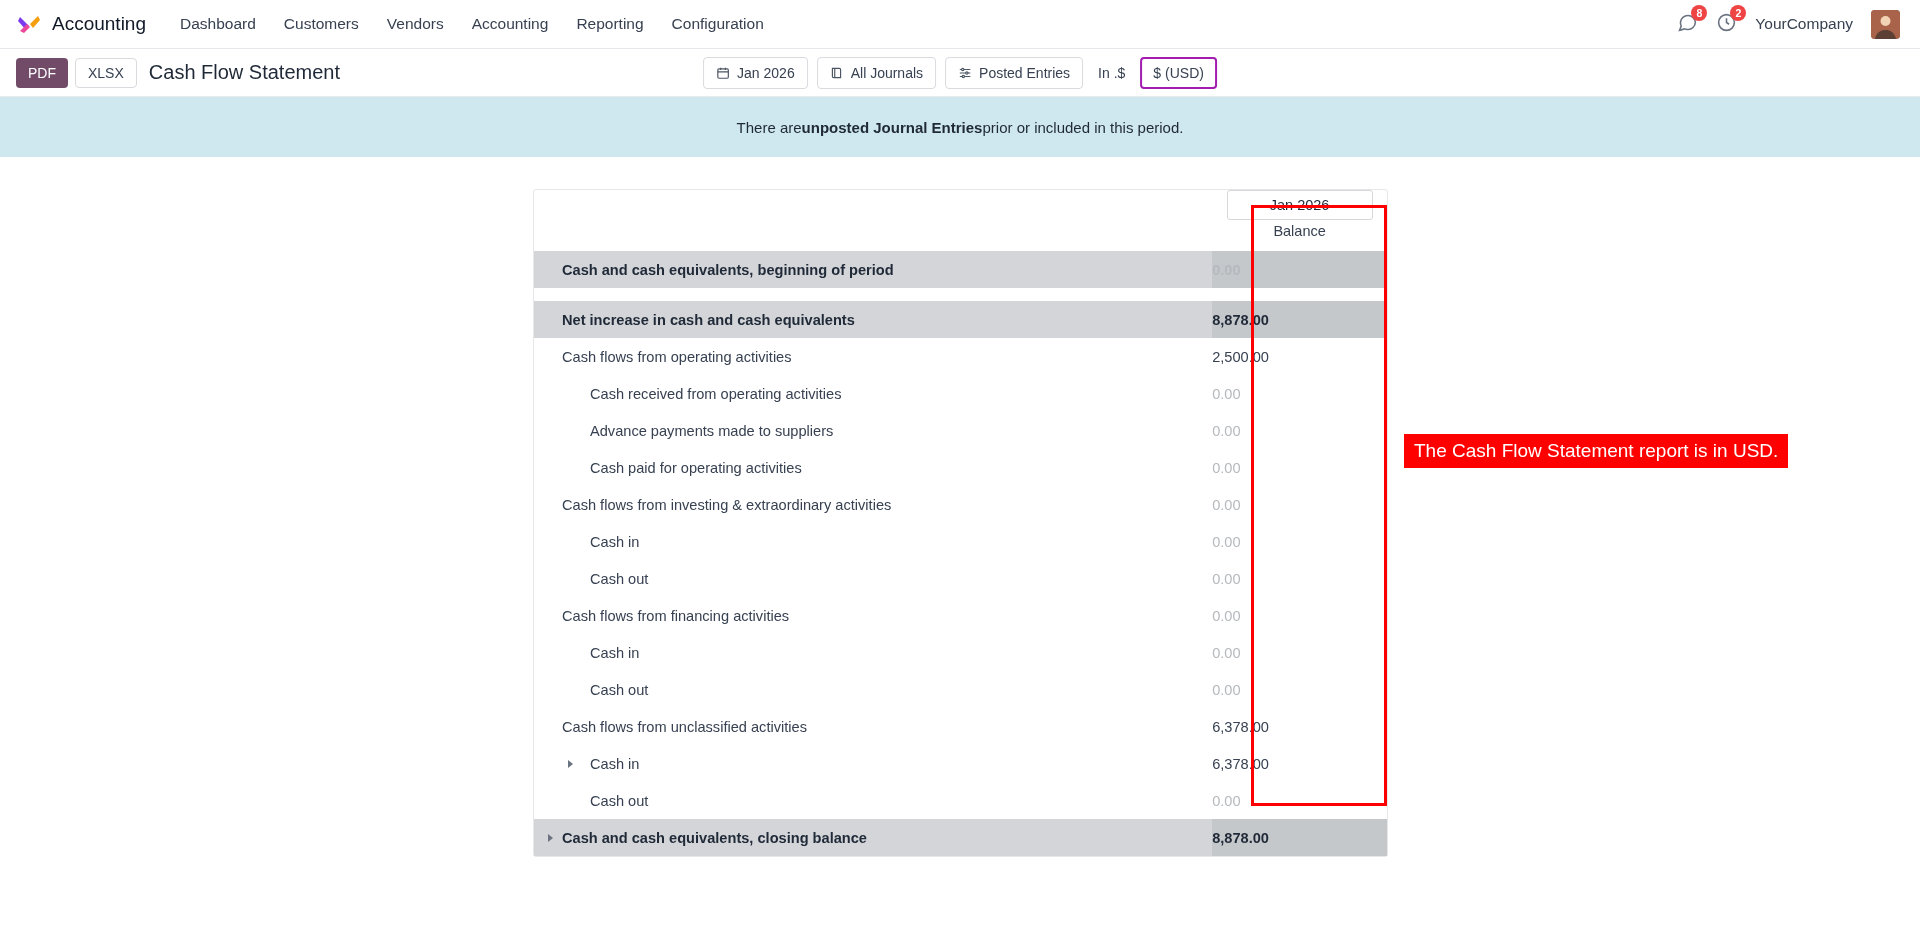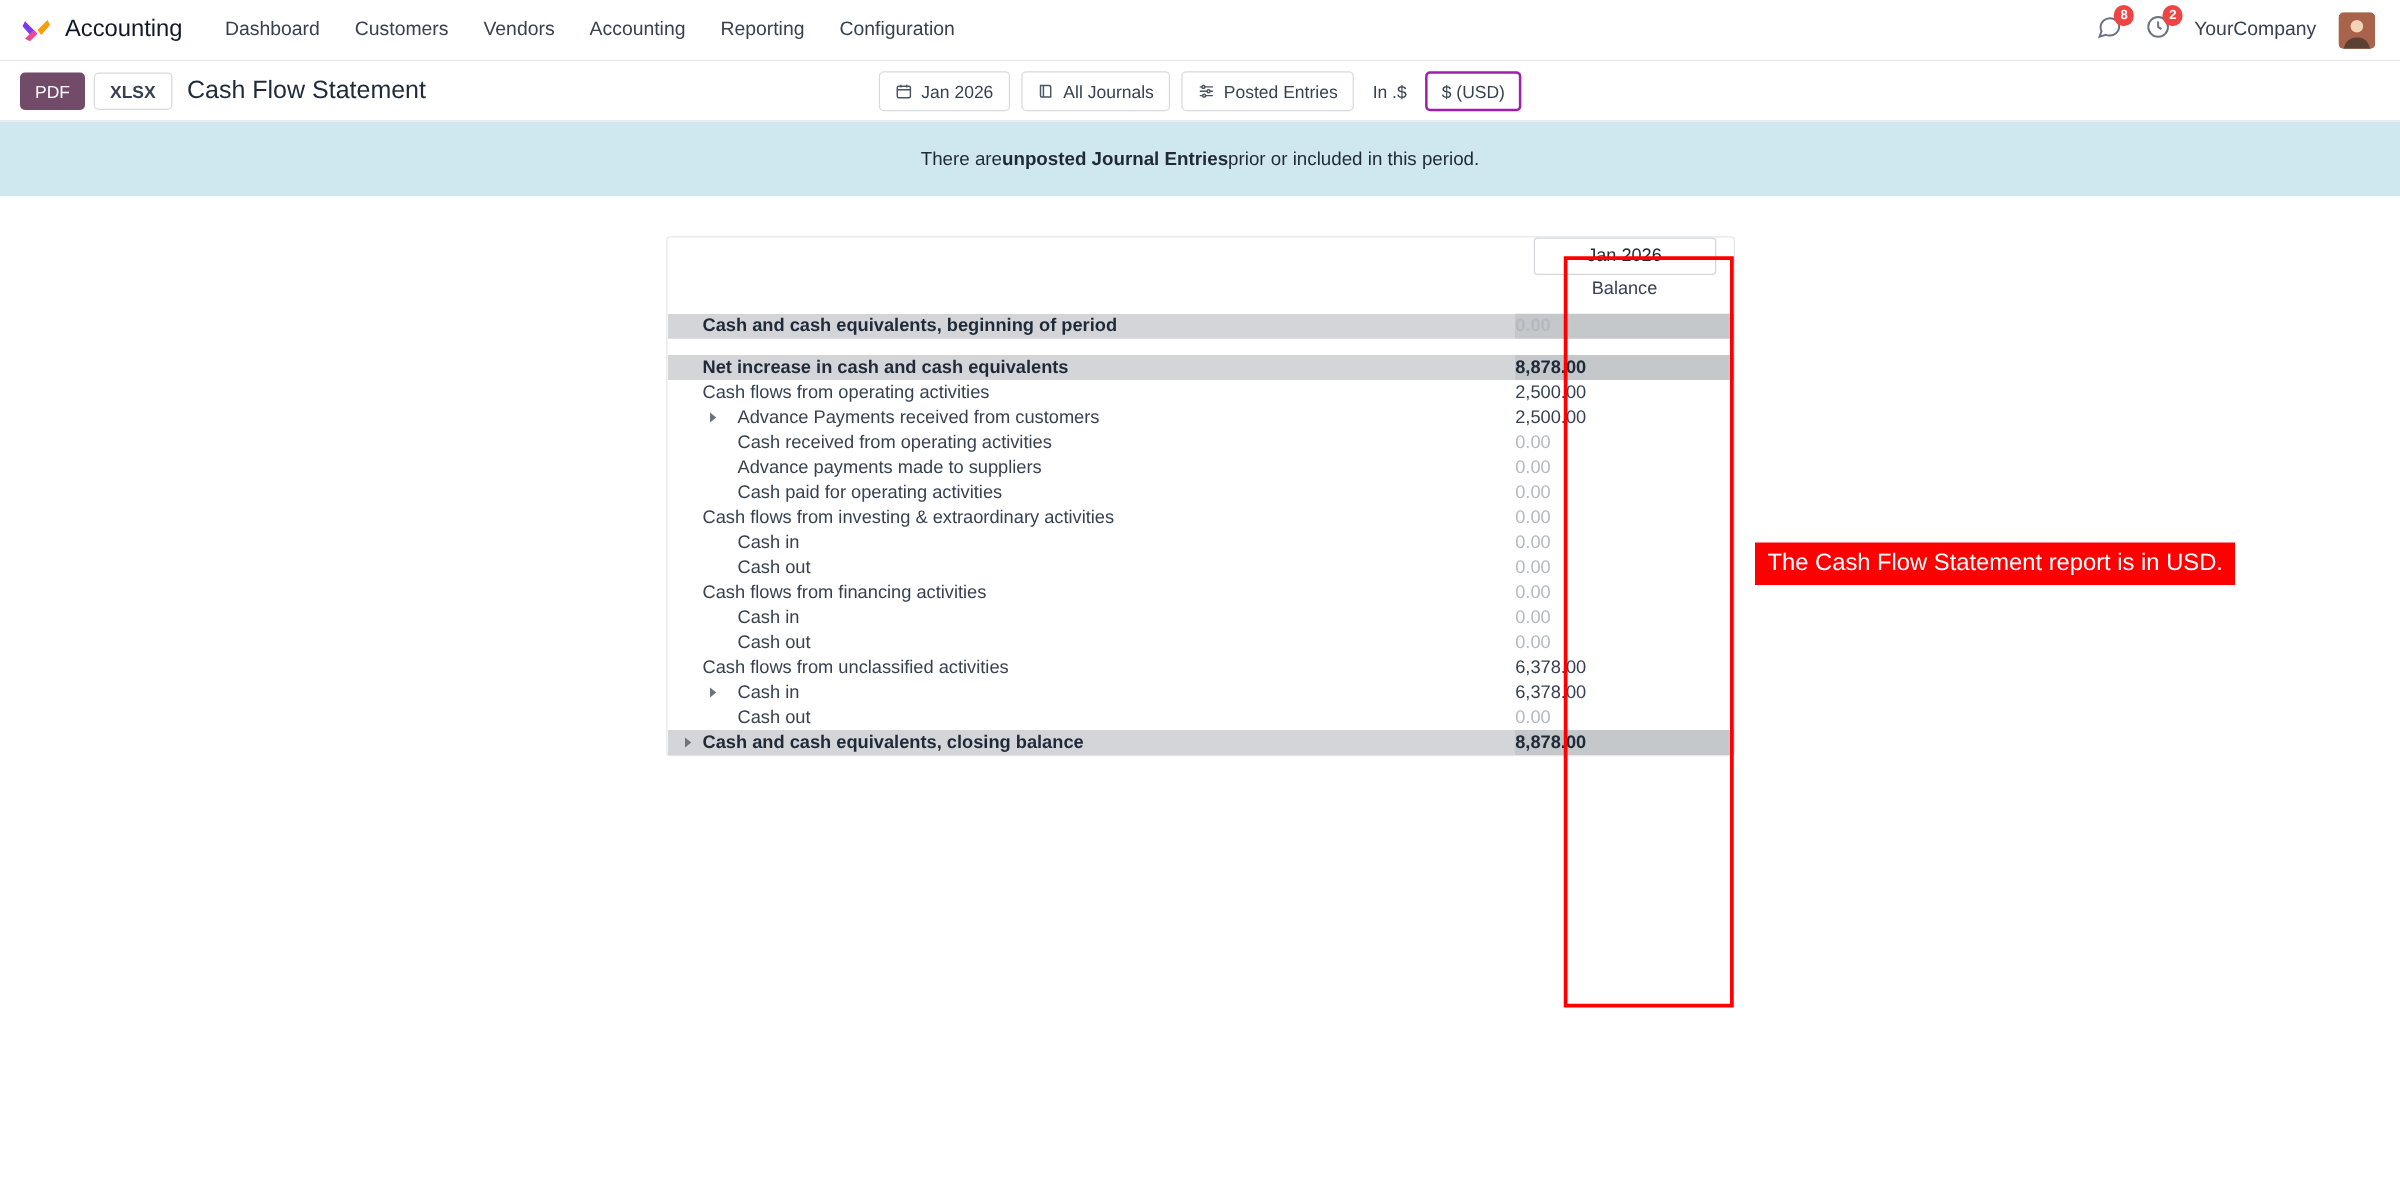--- a/index.html
+++ b/index.html
@@ -89,21 +89,20 @@
   }
   .btn-light {
     background: #fff;
     color: #374151;
     border: 1px solid #d8dadd;
     border-radius: 4px;
     font-size: 14px;
     padding: 6px 12px;
     margin-right: 12px;
     cursor: pointer;
-    font-weight: bold;
   }
   .cp-title {
     font-size: 20px;
     color: #1f2937;
     font-weight: 400;
   }
   .cp-center {
     position: absolute;
     left: 50%;
     transform: translateX(-50%);
@@ -181,21 +180,21 @@
   .balance-hdr {
     text-align: center;
     font-size: 14.5px;
     color: #374151;
     padding-bottom: 12px !important;
     padding-top: 3px !important;
   }
   .col-label { width: 680px; }
   .col-value { width: 175px; text-align: right; }
 
-  tr.line td { height: 20px; vertical-align: middle; }
+  tr.line td { height: 37px; vertical-align: middle; }
   tr.line .lbl {
     padding-left: 28px;
     white-space: nowrap;
     position: relative;
   }
   tr.line .val {
     padding-right: 40px;
     white-space: nowrap;
   }
   tr.shaded td { background: #d3d5d8; }
@@ -365,24 +364,20 @@
           </tr>
           <tr class="line shaded">
             <td class="lbl bold"><span>Net increase in cash and cash equivalents</span></td>
             <td class="val bold">8,878.00</td>
           </tr>
           <tr class="line">
             <td class="lbl"><span>Cash flows from operating activities</span></td>
             <td class="val">2,500.00</td>
           </tr>
           <tr class="line">
-            <td class="lbl indent1"><span class="caret i2"></span><span>Advance Payments received from customers</span></td>
-            <td class="val">2,500.00</td>
-          </tr>
-          <tr class="line">
             <td class="lbl indent1"><span>Cash received from operating activities</span></td>
             <td class="val muted">0.00</td>
           </tr>
           <tr class="line">
             <td class="lbl indent1"><span>Advance payments made to suppliers</span></td>
             <td class="val muted">0.00</td>
           </tr>
           <tr class="line">
             <td class="lbl indent1"><span>Cash paid for operating activities</span></td>
             <td class="val muted">0.00</td>

